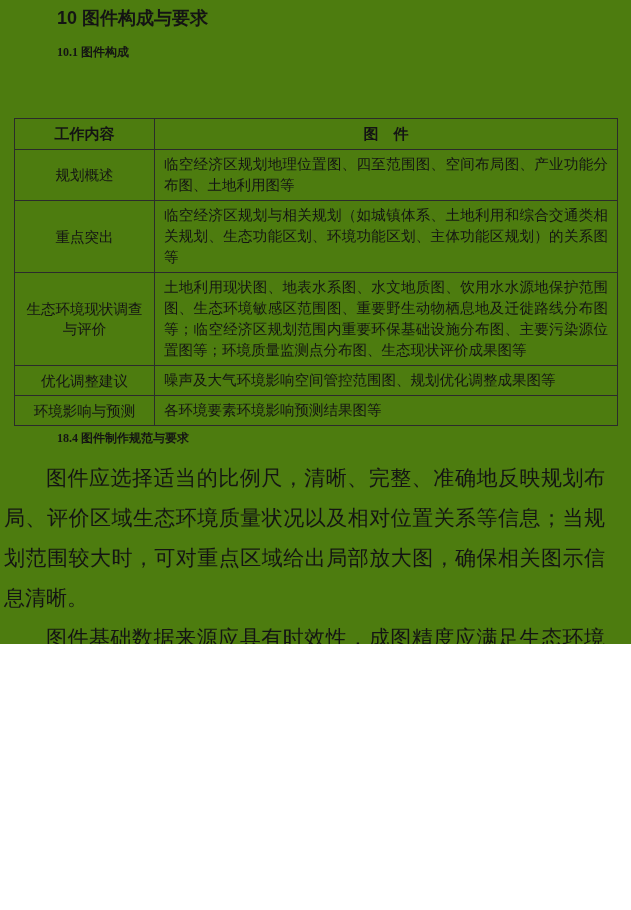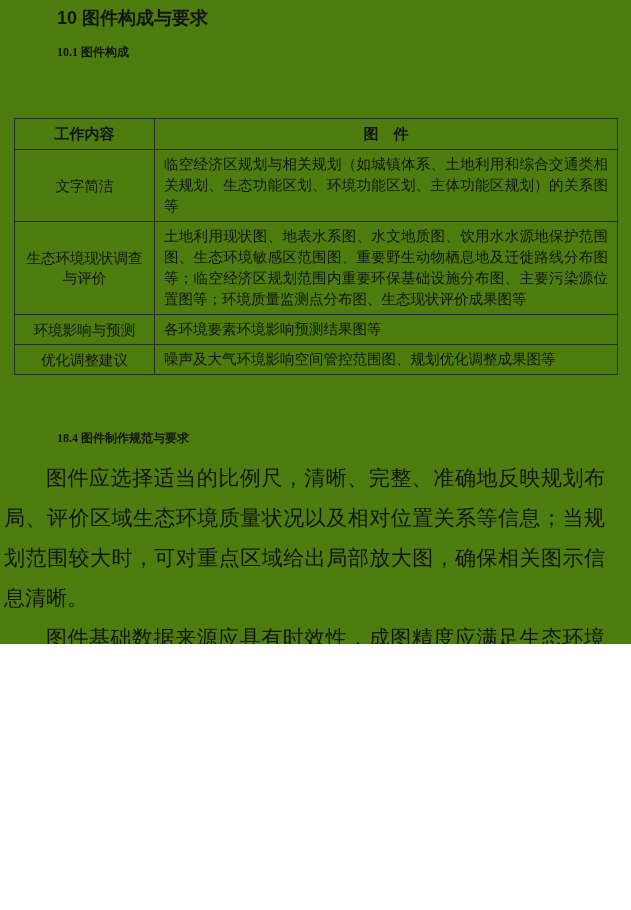--- a/index.html
+++ b/index.html
@@ -122,39 +122,43 @@
       <col>
     </colgroup>
     <thead>
       <tr>
         <th>工作内容</th>
         <th>图　件</th>
       </tr>
     </thead>
     <tbody>
 
+        <tr>
+          <td class="cell-work">规划概述</td>
+          <td class="cell-maps">临空经济区规划地理位置图、四至范围图、空间布局图、产业功能分布图、土地利用图等</td>
+        </tr>
 
         <tr>
-          <td class="cell-work">文字简洁</td>
+          <td class="cell-work">重点突出</td>
           <td class="cell-maps">临空经济区规划与相关规划（如城镇体系、土地利用和综合交通类相关规划、生态功能区划、环境功能区划、主体功能区规划）的关系图等</td>
         </tr>
 
         <tr>
           <td class="cell-work">生态环境现状调查与评价</td>
           <td class="cell-maps">土地利用现状图、地表水系图、水文地质图、饮用水水源地保护范围图、生态环境敏感区范围图、重要野生动物栖息地及迁徙路线分布图等；临空经济区规划范围内重要环保基础设施分布图、主要污染源位置图等；环境质量监测点分布图、生态现状评价成果图等</td>
         </tr>
 
         <tr>
-          <td class="cell-work">环境影响与预测</td>
-          <td class="cell-maps">各环境要素环境影响预测结果图等</td>
+          <td class="cell-work">优化调整建议</td>
+          <td class="cell-maps">噪声及大气环境影响空间管控范围图、规划优化调整成果图等</td>
         </tr>
 
         <tr>
-          <td class="cell-work">优化调整建议</td>
-          <td class="cell-maps">噪声及大气环境影响空间管控范围图、规划优化调整成果图等</td>
+          <td class="cell-work">环境影响与预测</td>
+          <td class="cell-maps">各环境要素环境影响预测结果图等</td>
         </tr>
 
       </tbody>
   </table>
 
   <div class="h-sub h10-2">18.4 图件制作规范与要求</div>
 
   <div class="para para1">图件应选择适当的比例尺，清晰、完整、准确地反映规划布局、评价区域生态环境质量状况以及相对位置关系等信息；当规划范围较大时，可对重点区域给出局部放大图，确保相关图示信息清晰。</div>
 
   <div class="para para2">图件基础数据来源应具有时效性，成图精度应满足生态环境影响判别需求。所有图件均标注图名、指北针、比例尺、图例、注记等相关内容。</div>

